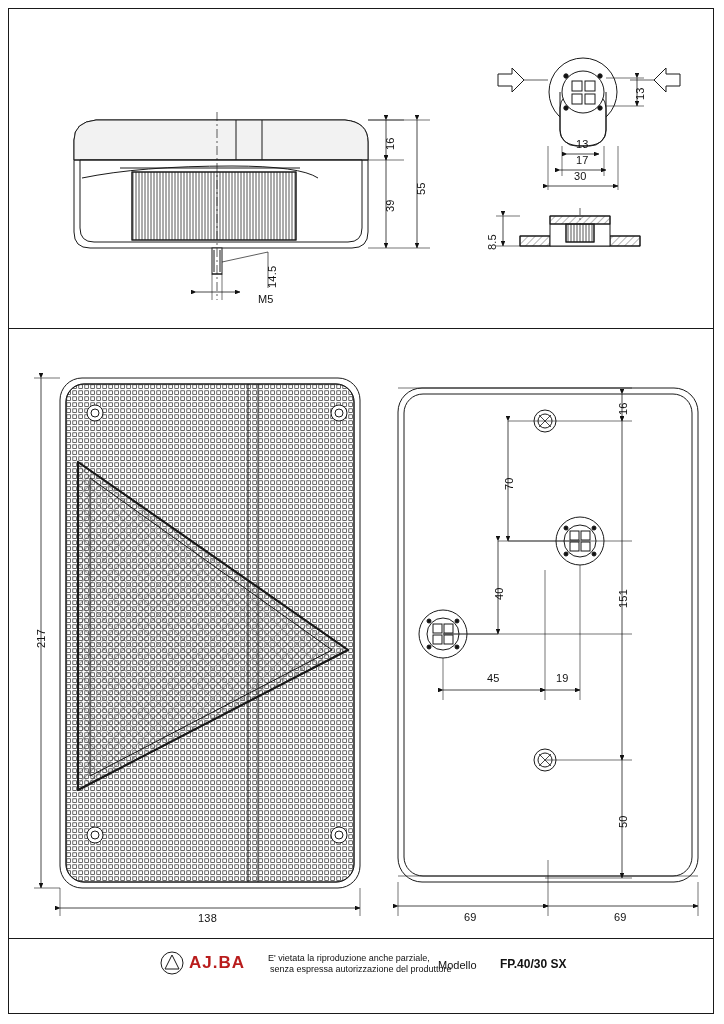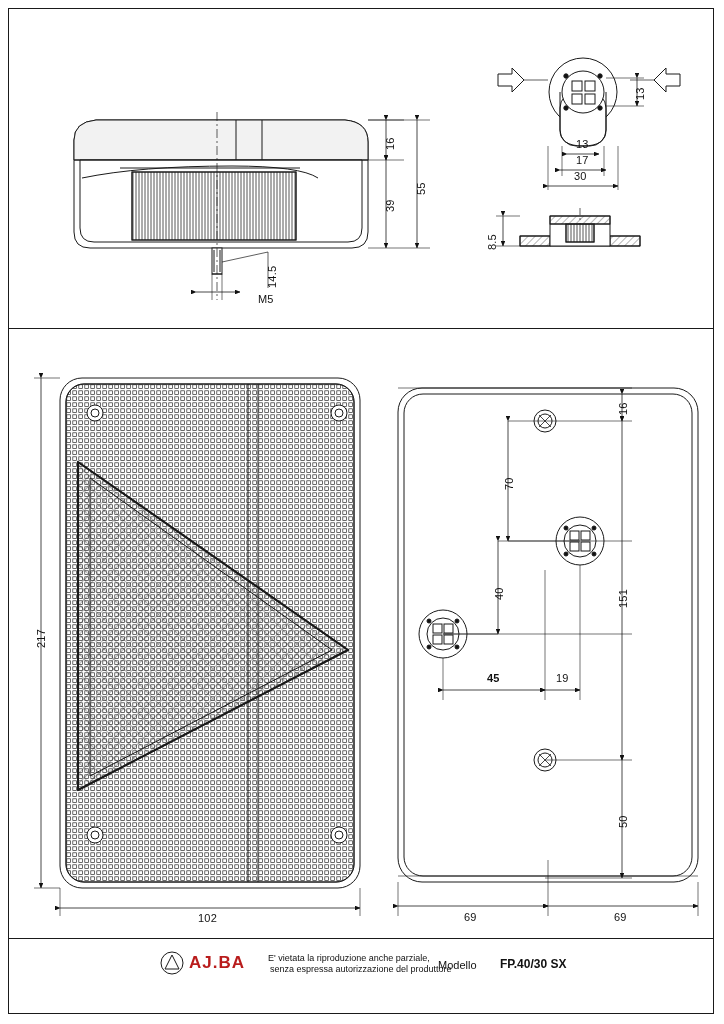--- a/index.html
+++ b/index.html
@@ -295,28 +295,28 @@
   <div class="lbl" style="left:250px; top:293px;padding-left:8px;">M5</div>
 
   <div class="lbl vert" style="left:634px; top:100px;">13</div>
   <div class="lbl" style="left:576px; top:138px;">13</div>
   <div class="lbl" style="left:576px; top:154px;">17</div>
   <div class="lbl" style="left:574px; top:170px;">30</div>
 
   <div class="lbl vert" style="left:486px; top:250px;">8.5</div>
 
   <div class="lbl vert" style="left:35px; top:648px;">217</div>
-  <div class="lbl" style="left:198px; top:912px;">102</div>
+  <div class="lbl" style="left:198px; top:912px;">138</div>
 
   <div class="lbl vert" style="left:617px; top:415px;">16</div>
   <div class="lbl vert" style="left:503px; top:490px;">70</div>
   <div class="lbl vert" style="left:493px; top:600px;">40</div>
   <div class="lbl vert" style="left:617px; top:608px;">151</div>
   <div class="lbl vert" style="left:617px; top:828px;">50</div>
-  <div class="lbl" style="left:487px; top:672px;font-weight:bold;">45</div>
+  <div class="lbl" style="left:487px; top:672px;">45</div>
   <div class="lbl" style="left:556px; top:672px;">19</div>
   <div class="lbl" style="left:464px; top:911px;">69</div>
   <div class="lbl" style="left:614px; top:911px;">69</div>
 
   <div class="brand" style="left:189px; top:953px;">AJ.BA</div>
   <div class="footer-text" style="left:268px; top:953px;">E' vietata la riproduzione anche parziale,</div>
   <div class="footer-text" style="left:270px; top:964px;">senza espressa autorizzazione del produttore</div>
   <div class="model-lbl" style="left:438px; top:959px;">Modello</div>
   <div class="model-val" style="left:500px; top:957px;">FP.40/30 SX</div>
 

